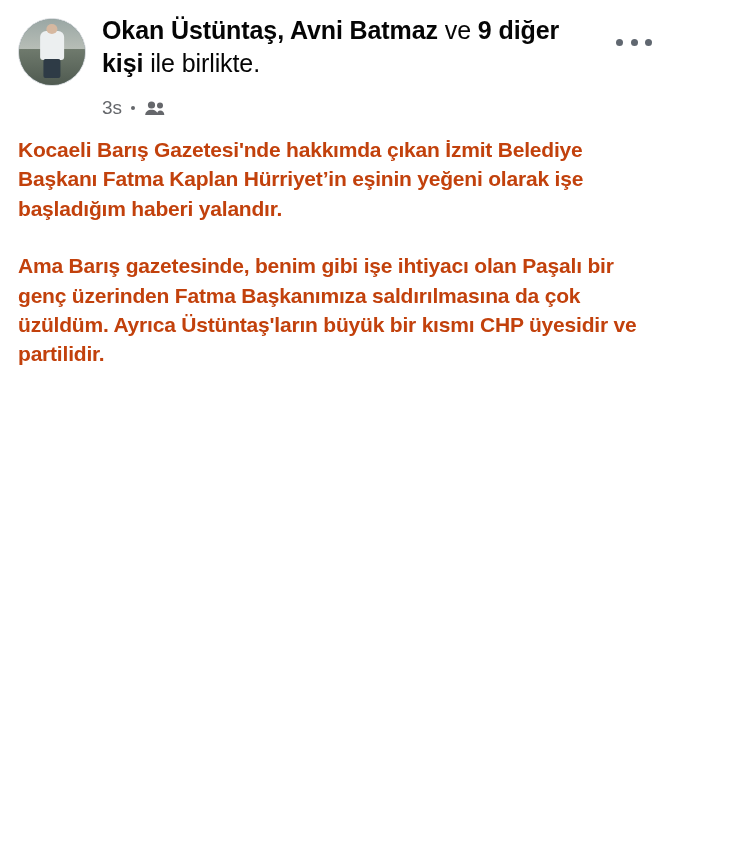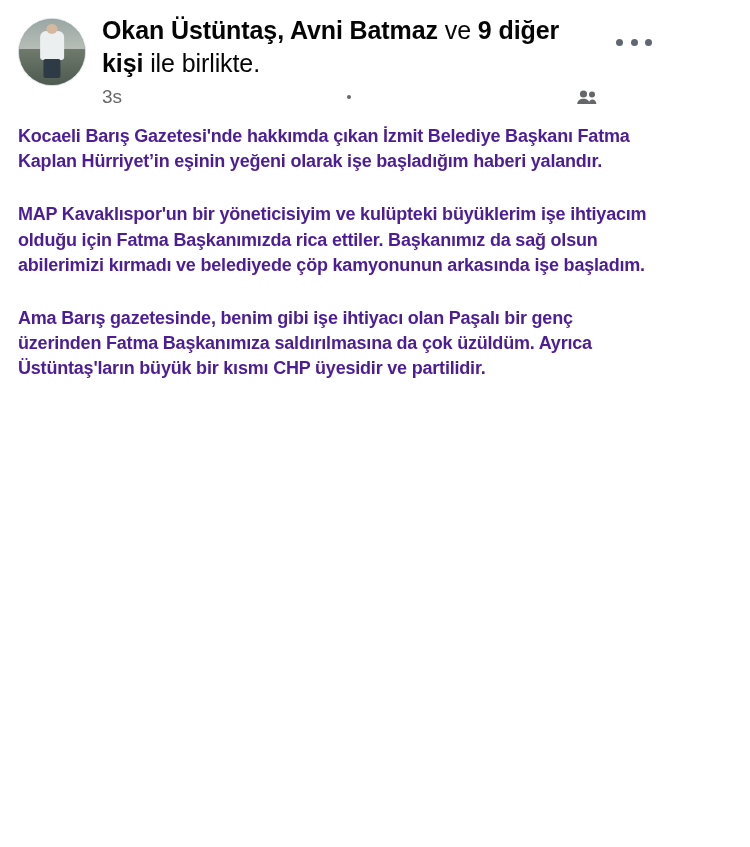--- a/index.html
+++ b/index.html
@@ -87,27 +87,26 @@
     line-height: 1.32;
     font-weight: 400;
     letter-spacing: -0.1px;
     color: #050505;
     word-break: break-word;
   }
   .author-line .b {
     font-weight: 700;
   }
   .meta-line {
-    margin-top: 6px;
+    margin-top: 17px;
     display: flex;
     align-items: center;
     gap: 9px;
     color: #65676b;
     font-size: 19px;
-    justify-content: space-between;
   }
   .meta-dot {
     width: 4px;
     height: 4px;
     border-radius: 50%;
     background: #65676b;
     display: inline-block;
   }
   .audience-icon {
     display: inline-flex;
@@ -128,24 +127,24 @@
   }
   .more-btn span {
     width: 7px;
     height: 7px;
     border-radius: 50%;
     background: #606770;
     display: block;
   }
   .post-body {
     margin-top: 16px;
-    font-size: 18px;
+    font-size: 21px;
     line-height: 1.40;
     font-weight: 700;
-    color: #4c1d95;
+    color: #c2410c;
     letter-spacing: -0.2px;
   }
   .para {
     margin: 0 0 28px 0;
     white-space: pre-wrap;
   }
   .para:last-child {
     margin-bottom: 12px;
   }
 </style>
@@ -183,17 +182,16 @@
 
     <div class="more-btn">
       <span></span>
       <span></span>
       <span></span>
     </div>
   </div>
 
   <div class="post-body">
     <p class="para">Kocaeli Barış Gazetesi'nde hakkımda çıkan İzmit Belediye Başkanı Fatma Kaplan Hürriyet’in eşinin yeğeni olarak işe başladığım haberi yalandır.</p>
-    <p class="para">MAP Kavaklıspor'un bir yöneticisiyim ve kulüpteki büyüklerim işe ihtiyacım olduğu için Fatma Başkanımızda rica ettiler. Başkanımız da sağ olsun abilerimizi kırmadı ve belediyede çöp kamyonunun arkasında işe başladım.</p>
     <p class="para">Ama Barış gazetesinde, benim gibi işe ihtiyacı olan Paşalı bir genç üzerinden Fatma Başkanımıza saldırılmasına da çok üzüldüm. Ayrıca Üstüntaş'ların büyük bir kısmı CHP üyesidir ve partilidir.</p>
   </div>
 
 </div>
 
 </body></html>

